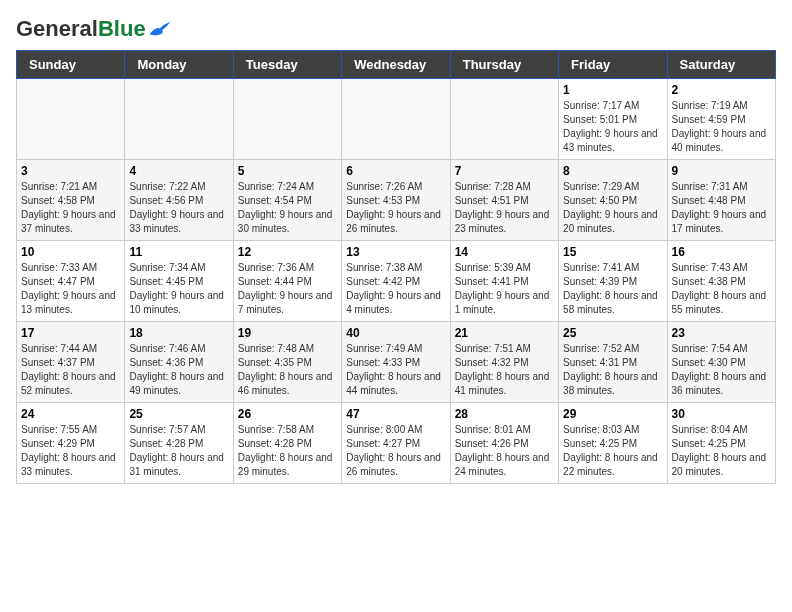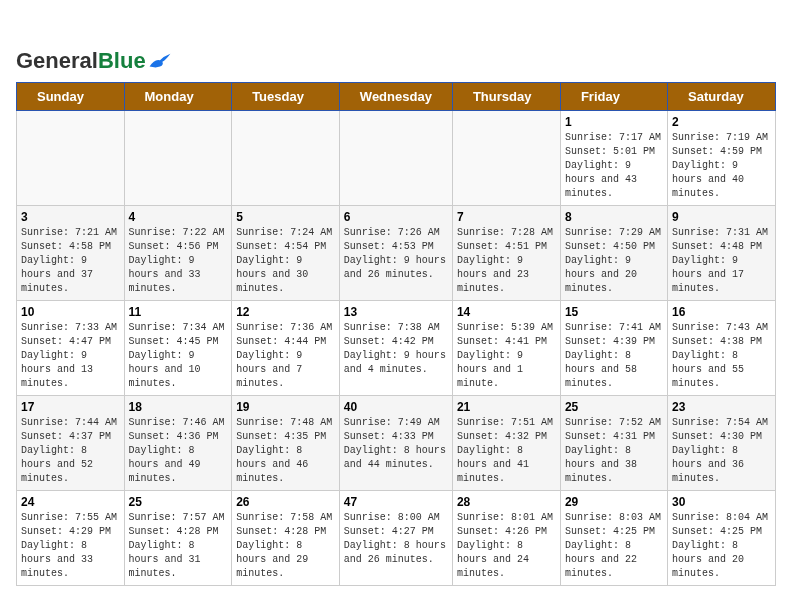--- a/index.html
+++ b/index.html
@@ -7,21 +7,20 @@
       font-family: Arial, sans-serif;
       background: #fff;
       width: 792px;
       min-height: 612px;
       padding: 16px;
     }
     .header {
       display: flex;
       align-items: flex-start;
       margin-bottom: 8px;
-      margin-top: 32px;
     }
     .logo {
       display: flex;
       flex-direction: column;
       align-items: flex-start;
     }
     .logo-text {
       display: flex;
       align-items: center;
       font-size: 22px;
@@ -44,23 +43,23 @@
     .location {
       font-size: 16px;
       color: #555;
     }
     .calendar {
       width: 100%;
       border-collapse: collapse;
       font-size: 11px;
     }
     .calendar th {
-      background-color: #a16207;
+      background-color: #404040;
       color: #fff;
-      padding: 6px 20px;
+      padding: 6px 12px;
       text-align: left;
       font-size: 13px;
       font-weight: bold;
       border: 1px solid #2a55b0;
     }
     .calendar td {
       border: 1px solid #ccc;
       vertical-align: top;
       padding: 4px;
       width: calc(100%/7);
@@ -76,21 +75,20 @@
     .day-number {
       font-weight: bold;
       font-size: 12px;
       display: block;
       margin-bottom: 2px;
     }
     .day-info {
       font-size: 10px;
       color: #333;
       line-height: 1.4;
-      font-family: Liberation Mono, monospace;
     }
     .row-alt td {
       background: #f0f0f0;
     }
   </style>
 </head>
 <body>
 
 <div class="header">
   <div class="logo">

